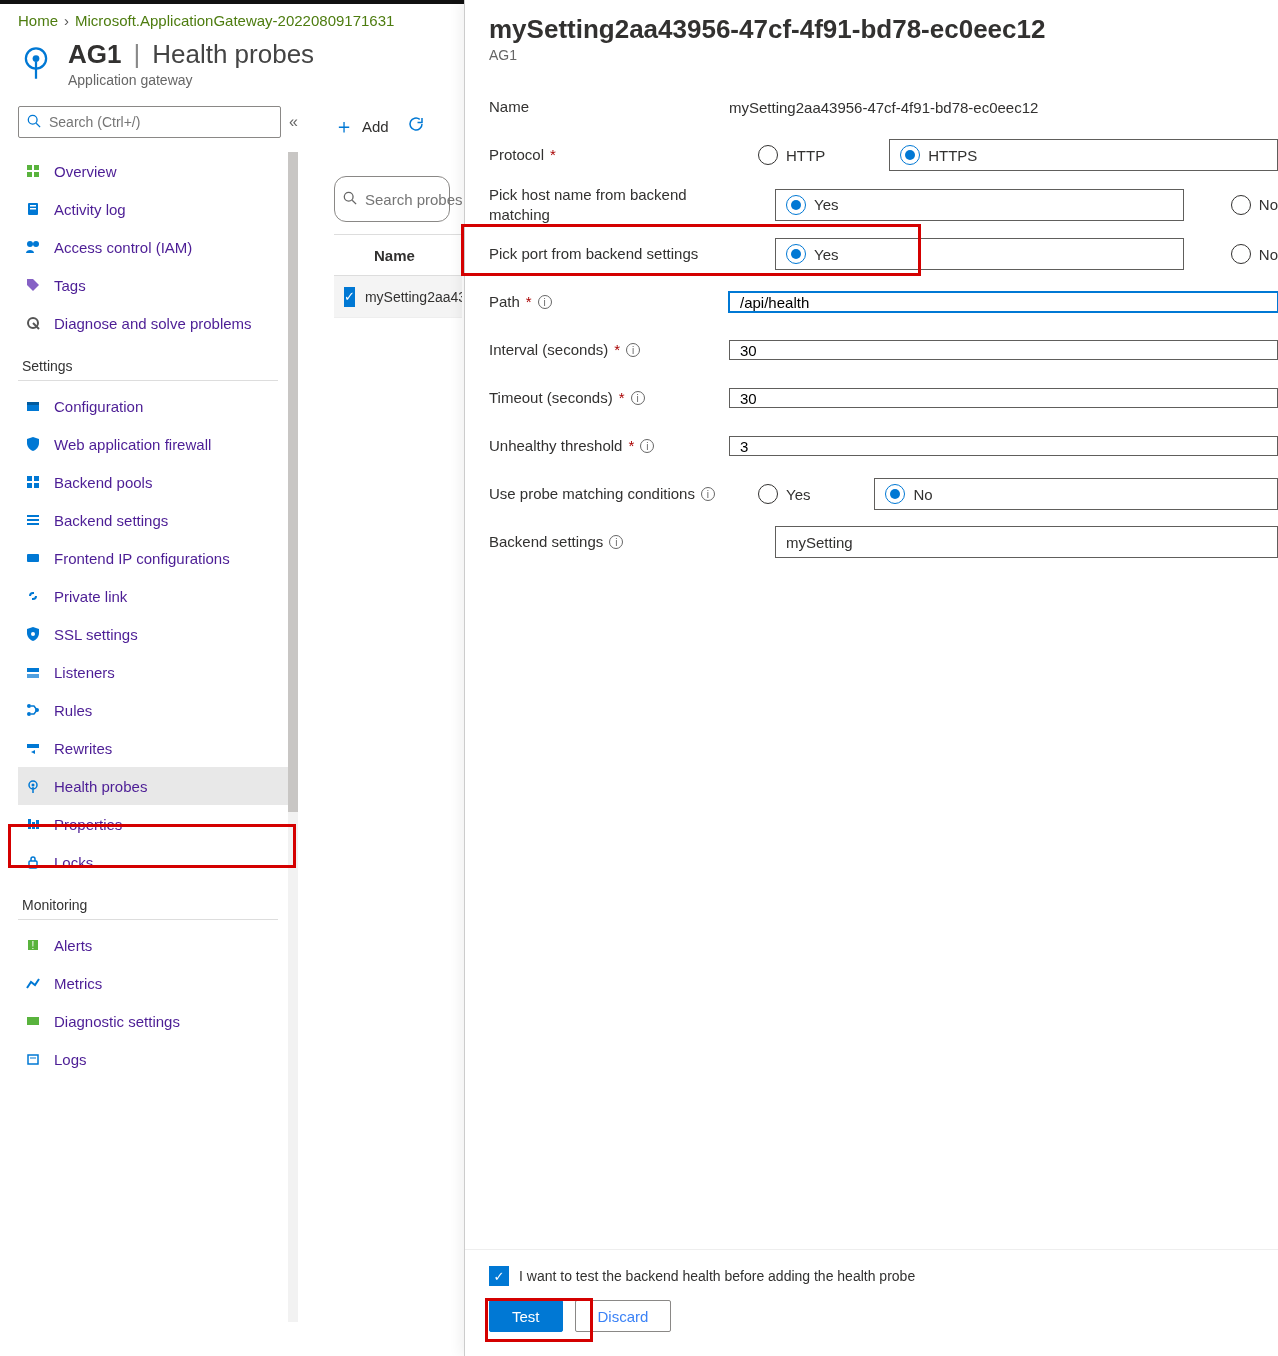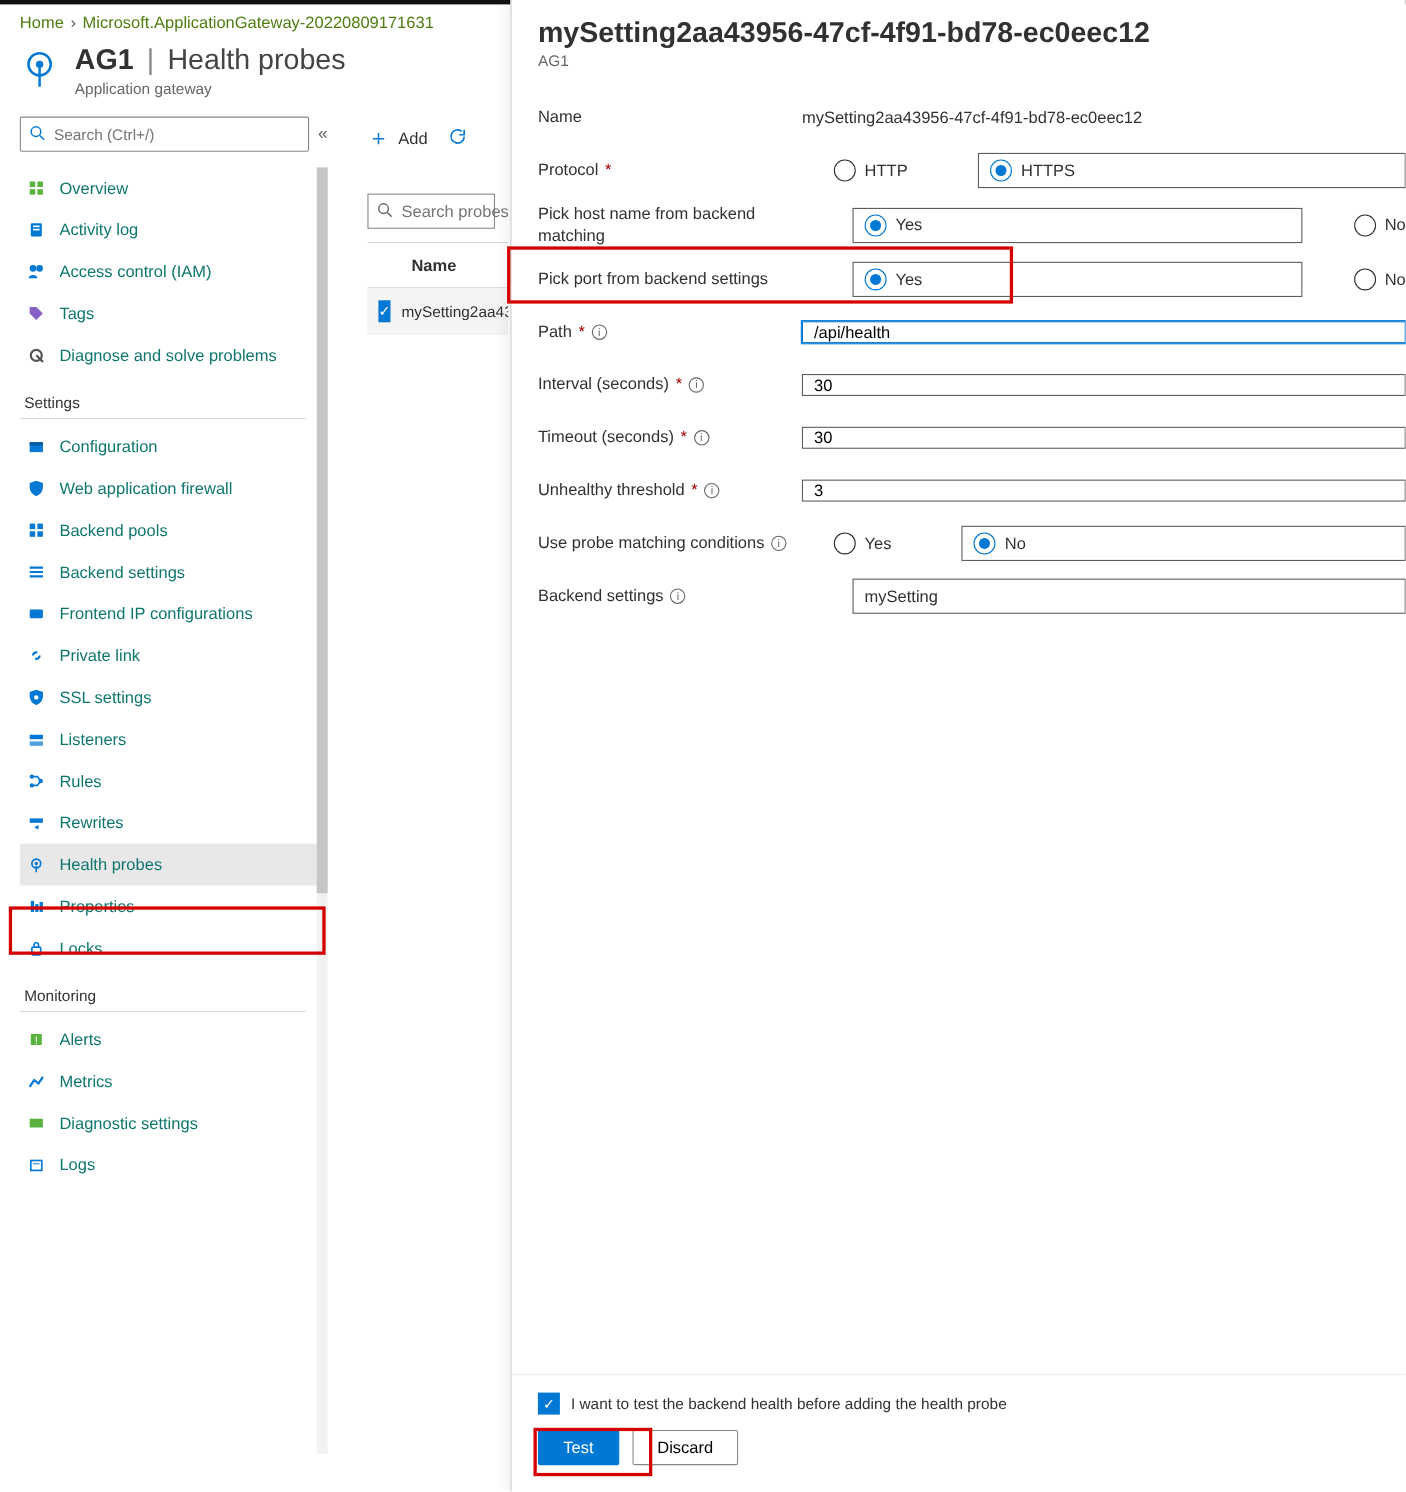--- a/index.html
+++ b/index.html
@@ -19,31 +19,31 @@
   .hdr-actions { display:flex; gap:14px; padding-top:10px; color:#555;}
   .content { display:flex; align-items:flex-start; padding:18px 0 0 18px; height:1230px;}
   .side { width:280px; flex:0 0 auto; position:relative;}
   .search-row { display:flex; align-items:center; gap:8px; margin-bottom:14px;}
   .search-box { flex:1; display:flex; align-items:center; border:1px solid #8a8886; border-radius:2px; height:32px; padding:0 8px; gap:8px; }
   .search-box input { border:none; outline:none; flex:1; font-size:14px; }
   .collapse { color:#666; font-size:16px; cursor:pointer;}
   .nav-scroll { height:1170px; overflow:hidden; border-right:0; position:relative;}
   .nav-scroll .scrollbar { position:absolute; right:0; top:0; width:10px; height:100%; background:#f2f2f2;}
   .nav-scroll .thumb { position:absolute; right:0; top:0; width:10px; height:660px; background:#c8c6c4;}
-  .nav-item { display:flex; align-items:center; gap:12px; height:38px; padding:0 6px; cursor:pointer; color:#0f766e; font-size:15px;}
+  .nav-item { display:flex; align-items:center; gap:12px; height:38px; padding:0 6px; cursor:pointer; color:#4c1d95; font-size:15px;}
   .nav-item .ic { width:18px; height:18px; flex:0 0 auto; display:flex; align-items:center; justify-content:center; font-size:15px;}
   .nav-group { font-size:14px; color:#333; font-weight:400; padding:16px 0 6px 4px; border-bottom:1px solid #ddd; margin-bottom:6px; width:260px;}
   .nav-item.active { background:#e8e8e8;}
   .red-box { border:3px solid #d40000; position:absolute; pointer-events:none;}
   .middle { flex:0 0 auto; width:164px; padding-left:36px; position:relative;}
   .toolbar { display:flex; align-items:center; height:40px; gap:18px; margin-bottom:30px;}
   .tbtn { display:flex; align-items:center; gap:8px; color:#323130; cursor:pointer; font-size:15px;}
   .tbtn .plus { color:#0078d4; font-size:20px; line-height:1;}
   .refresh { color:#0078d4; font-size:18px; cursor:pointer;}
-  .probe-search { display:flex; align-items:center; border:1px solid #8a8886; border-radius:0; height:32px; padding:0 8px; gap:8px; width:116px;}
+  .probe-search { display:flex; align-items:center; border:1px solid #8a8886; border-radius:12px; height:46px; padding:0 8px; gap:8px; width:116px;}
   .probe-search input { border:none; outline:none; flex:1; font-size:15px; background:transparent;}
   .tbl-head { display:flex; align-items:center; height:42px; border-top:1px solid #ddd; border-bottom:1px solid #ddd; margin-top:12px; padding-left:40px; font-weight:600; font-size:15px;}
   .tbl-row { display:flex; align-items:center; height:42px; border-bottom:1px solid #eee; background:#f4f4f4;}
   .tbl-row .chk { width:20px; height:20px; background:#0078d4; margin:0 10px; display:flex; align-items:center; justify-content:center; color:#fff; font-size:13px;}
   .panel { position:absolute; left:464px; top:0; right:0; height:1356px; background:#fff; border-left:1px solid #ccc; box-shadow:-4px 0 12px rgba(0,0,0,0.06); display:flex; flex-direction:column; }
   .panel-head { padding:14px 24px 10px;}
   .panel-title { font-size:26px; font-weight:600; white-space:nowrap; overflow:hidden;}
   .panel-sub { color:#666; font-size:14px; margin-top:2px;}
   .panel-body { padding:10px 0 10px 24px; flex:1 1 auto; overflow:hidden;}
   .form-row { display:flex; align-items:center; min-height:48px; padding:6px 0;}
@@ -57,21 +57,21 @@
   .txt { height:20px; border:1px solid #605e5c; padding:0 10px; font-size:15px; min-width:300px; flex:1;}
   .txt.focus { border:1px solid #0078d4; outline:1px solid #0078d4;}
   .sel { height:32px; border:1px solid #605e5c; padding:0 10px; font-size:15px; min-width:300px; flex:1; display:flex; align-items:center;margin-left:46px;}
   .ro { color:#323130; font-size:15px;}
   .info-ic { width:14px; height:14px; border:1px solid #666; border-radius:50%; display:inline-flex; align-items:center; justify-content:center; font-size:10px; color:#666;}
   .panel-foot { padding:16px 24px 24px; border-top:1px solid #eee; position:relative;}
   .foot-chk-row { display:flex; align-items:center; gap:10px; margin-bottom:14px;}
   .chkbox { width:20px; height:20px; background:#0078d4; display:flex; align-items:center; justify-content:center; color:#fff; font-size:13px;}
   .btn { display:inline-flex; align-items:center; justify-content:center; height:32px; padding:0 22px; font-size:15px; cursor:pointer; border-radius:2px;}
   .btn.primary { background:#0078d4; color:#fff; border:1px solid #0078d4;}
-  .btn.secondary { background:#fff; color:#000000; border:1px solid #8a8886; margin-left:12px;}
+  .btn.secondary { background:#fff; color:#3b82f6; border:1px solid #8a8886; margin-left:12px;}
 </style>
 </head>
 <body>
 
 <div class="topbar"></div>
 
 <div class="breadcrumb">
   <a>Home</a>
   <span class="sep">›</span>
   <a>Microsoft.ApplicationGateway-20220809171631</a>

